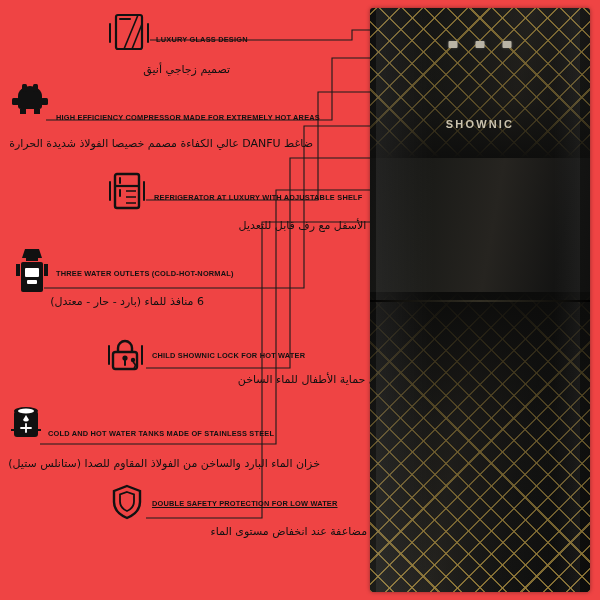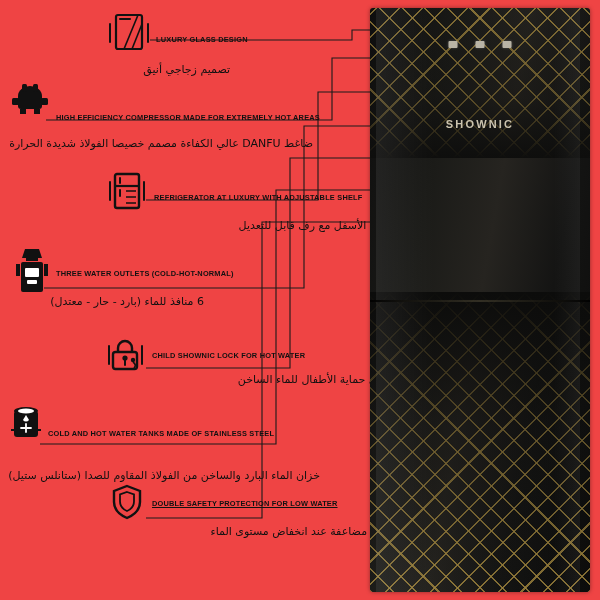--- a/index.html
+++ b/index.html
@@ -242,21 +242,21 @@
   <div class="feature" style="left:10px; top:406px;">
     <svg class="f-icon" width="32" height="34" viewBox="0 0 32 34">
       <rect x="4" y="5" width="24" height="26" rx="3" fill="#111"></rect>
       <ellipse cx="16" cy="5" rx="12" ry="4" fill="#111"></ellipse>
       <ellipse cx="16" cy="5" rx="8" ry="2.4" fill="#fff"></ellipse>
       <path d="M13,14 q3,-5 3,-5 q0,0 3,5 a3.6,3.6 0 0 1 -6,0 z" fill="#fff"></path>
       <path d="M11,22 h10 M16,18 v8" stroke="#fff" stroke-width="1.8" stroke-linecap="round"></path>
       <path d="M1,24 h3 M28,24 h3" stroke="#111" stroke-width="2"></path>
     </svg>
     <div class="f-en" style="left:38px; top:24px;">COLD AND HOT WATER TANKS MADE OF STAINLESS STEEL</div>
-    <div class="f-ar" style="left:310px; top:64px; transform:translateX(-100%);">خزان الماء البارد والساخن من الفولاذ المقاوم للصدا (ستانلس ستيل)</div>
+    <div class="f-ar" style="left:310px; top:52px; transform:translateX(-100%);">خزان الماء البارد والساخن من الفولاذ المقاوم للصدا (ستانلس ستيل)</div>
   </div>
 
   <div class="feature" style="left:108px; top:484px;">
     <svg class="f-icon" width="38" height="36" viewBox="0 0 38 36">
       <path d="M19,2 L32,7 v11 c0,8 -6,13 -13,16 C12,31 6,26 6,18 V7 z" fill="none" stroke="#111" stroke-width="2.4"></path>
       <path d="M19,8 L26,10.5 v7 c0,5 -3.5,8 -7,9.5 c-3.5,-1.5 -7,-4.5 -7,-9.5 v-7 z" fill="none" stroke="#111" stroke-width="1.8"></path>
     </svg>
     <div class="f-en" style="left:44px; top:16px;text-decoration:underline;">DOUBLE SAFETY PROTECTION FOR LOW WATER</div>
     <div class="f-ar" style="left:288px; top:42px; transform:translateX(-100%);">حماية مضاعفة عند انخفاض مستوى الماء</div>
   </div>

